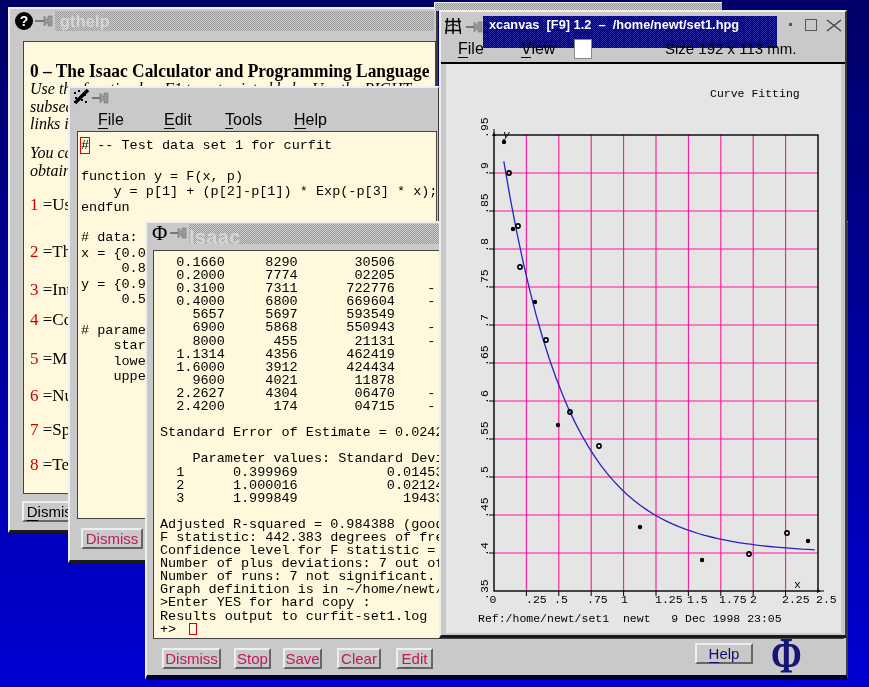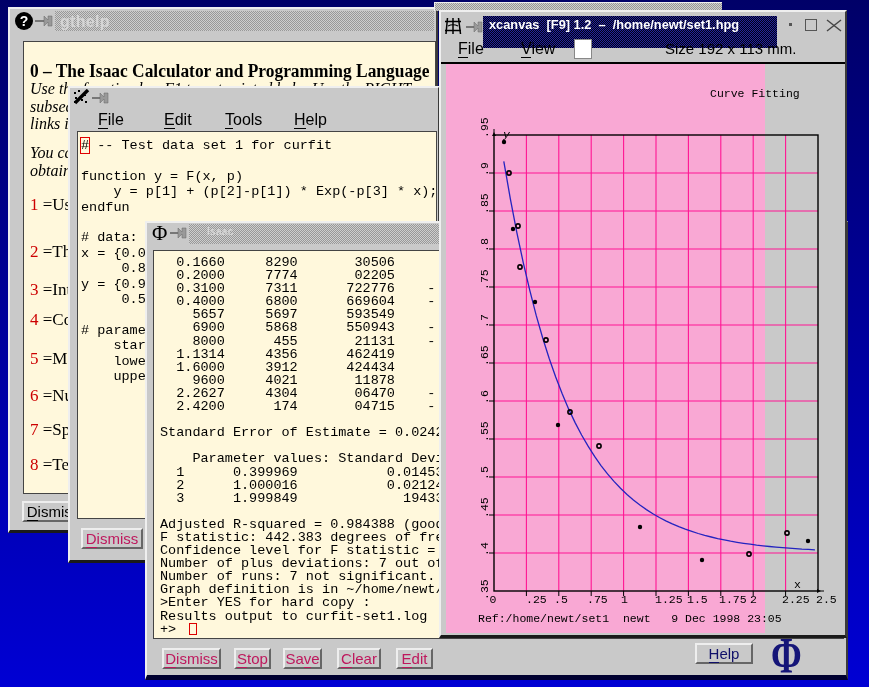--- a/index.html
+++ b/index.html
@@ -86,21 +86,21 @@
   <div class="btn blue" style="left:11px;top:440px;width:62px;height:21px;line-height:17px"><u>D</u>ismiss</div>
 </div>
 
 <div class="win" style="left:145px;top:221px;width:703px;height:459px;border-bottom:5px solid #000030">
   <div style="position:absolute;left:5px;top:-2px;width:14px;height:20px;font-family:'Liberation Serif',serif;font-size:21px;color:#000">Φ</div>
   <svg style="position:absolute;left:23px;top:4px" width="17" height="12">
       <line x1="0" y1="6" x2="8" y2="6" stroke="#777" stroke-width="2"></line>
       <path d="M8 1 L12 5 L12 1 L16 1 L16 11 L12 11 L12 7 L8 11 Z" fill="#999" stroke="#666" stroke-width="0.5"></path>
     </svg>
   <div class="stip" style="position:absolute;left:42px;top:1px;width:657px;height:20px">
-      <span class="ttext" style="position:absolute;left:18px;top:2px;font-size:10px">Isaac</span>
+      <span class="ttext" style="position:absolute;left:0;top:2px;font-size:20px">Isaac</span>
     </div>
   <div class="cream" style="position:absolute;left:6px;top:27px;width:691px;height:389px;overflow:hidden">
     <div class="mono" style="position:absolute;left:6px;top:5px;line-height:13.1px">  0.1660     8290       30506
   0.2000     7774       02205
   0.3100     7311      722776    -
   0.4000     6800      669604    -
     5657     5697      593549
     6900     5868      550943    -
     8000      455       21131    -
   1.1314     4356      462419
@@ -164,21 +164,21 @@
         <line x1="15" y1="1" x2="1" y2="12"></line>
       </g>
     </svg>
   <div class="menu">
     <span style="left:17px;top:28px"><u>F</u>ile</span>
     <span style="left:80px;top:28px"><u>V</u>iew</span>
     <span style="left:224px;top:28px;font-size:15px">Size 192 x 113 mm.</span>
   </div>
   <div style="position:absolute;left:133px;top:27px;width:18px;height:20px;background:#fff;border:1px solid #888"></div>
   <div style="position:absolute;left:0px;top:50px;width:404px;height:2px;background:#000"></div>
-  <div style="position:absolute;left:5px;top:52px;width:319px;height:569px;background:#f9a8d4">
+  <div style="position:absolute;left:5px;top:52px;width:395px;height:569px;background:#e5e5e5">
     <svg width="395" height="569" viewBox="446 64 395 569" style="position:absolute;left:0;top:0">
       <g font-family="Liberation Mono, monospace" font-size="11.5" fill="#000">
         <text x="710" y="97">Curve Fitting</text>
         <text x="503" y="138" font-style="italic">y</text>
         <text x="478" y="622" xml:space="preserve">Ref:/home/newt/set1  newt   9 Dec 1998 23:05</text>
       </g>
 
       <g stroke="#ff1493" stroke-width="1.1">
         <line x1="526.4" y1="135" x2="526.4" y2="591"></line>
           <line x1="558.8" y1="135" x2="558.8" y2="591"></line>

